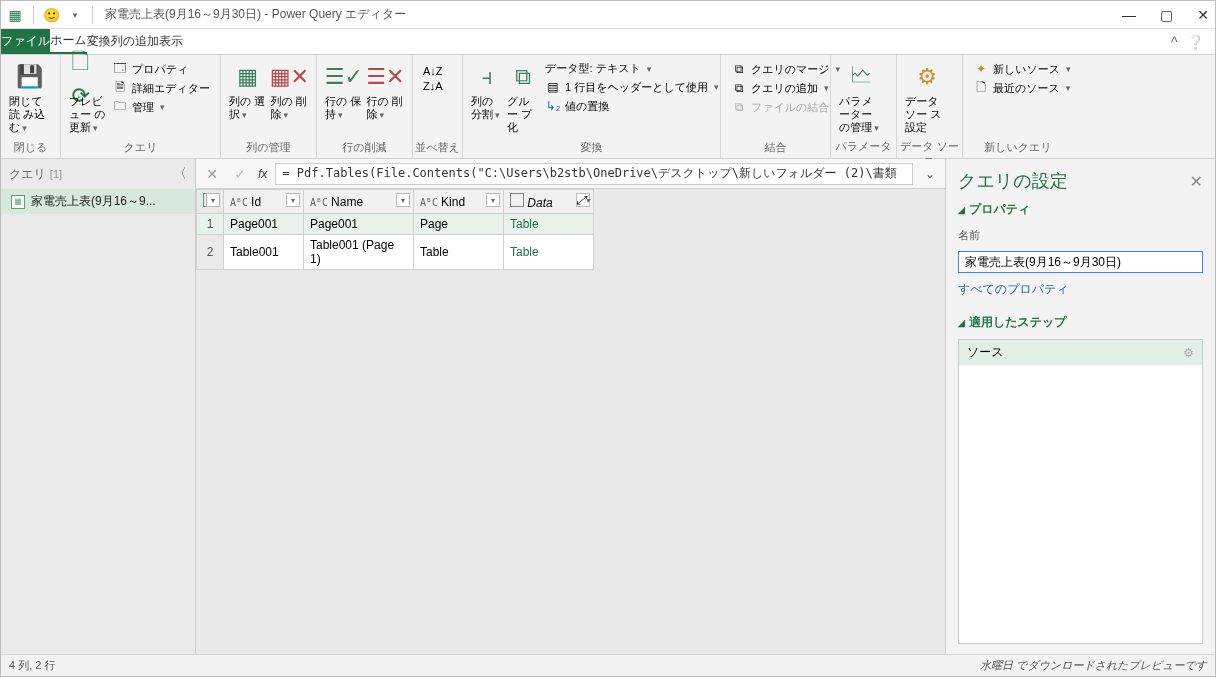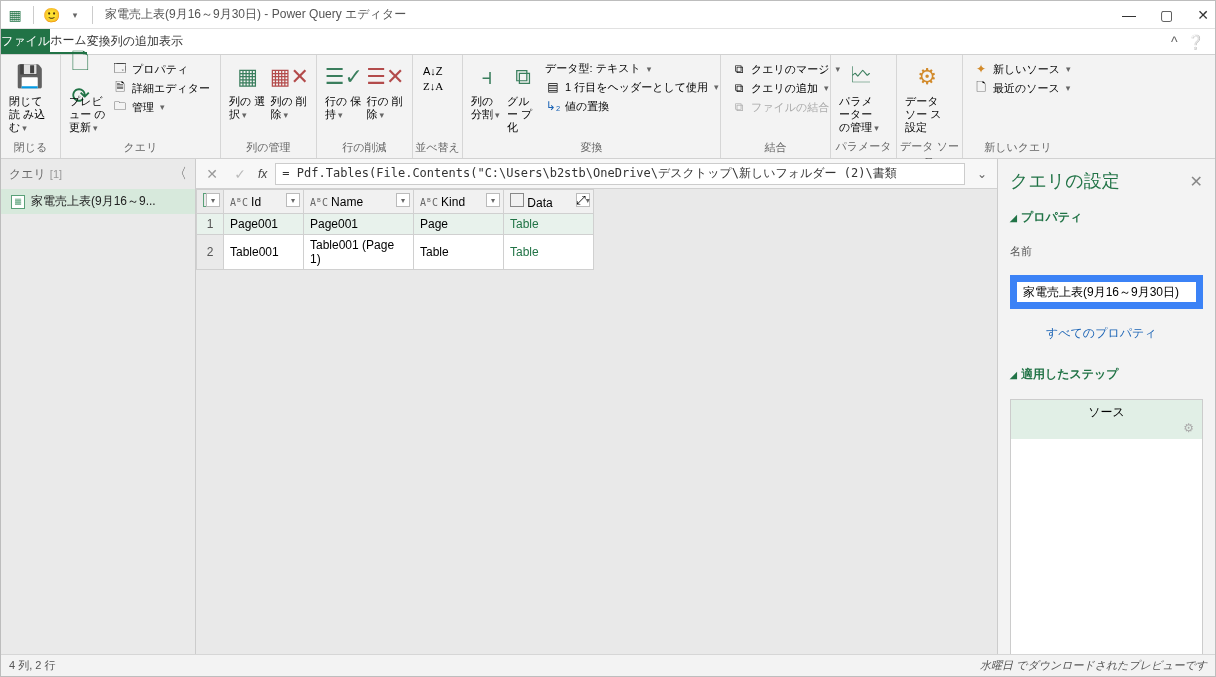--- a/index.html
+++ b/index.html
@@ -45,30 +45,30 @@
   table.grid { border-collapse:collapse; background:#fff; font-size:12px;padding-left:33px;}
   table.grid th, table.grid td { border:1px solid #d0d0d0; text-align:left; padding:3px 6px; height:20px;}
   table.grid th { background:#f1f1f1; font-weight:normal; position:relative;}
   table.grid th .typetag{font-family:Consolas,monospace;font-size:10px;color:#666;margin-right:3px;}
   table.grid th .dd{position:absolute;right:3px;top:3px;width:14px;height:14px;border:1px solid #bbb;background:#fff;display:flex;align-items:center;justify-content:center;}
   table.grid th .dd::after{font-size:8px;color:#666;margin:0;}
   table.grid .cornercell{background:#eaeaea;width:26px;}
   table.grid .rownum{background:#eaeaea;text-align:center;color:#555;width:26px;}
   table.grid td.link{color:#217346;}
   table.grid tr.sel td{background:#e8f2ec;}
-  .rpanel { width:218px; background:#f3f3f3; border-left:1px solid #ccc; padding:10px 12px; display:flex; flex-direction:column; gap:16px;}
+  .rpanel { width:270px; background:#f3f3f3; border-left:1px solid #ccc; padding:10px 12px; display:flex; flex-direction:column; gap:8px;}
   .rpanel-title{color:#217346; font-size:18px; display:flex; align-items:center;}
   .rpanel-title .close{margin-left:auto;color:#888;font-size:16px;}
   .section-head{color:#217346;font-size:12px;font-weight:bold;display:flex;align-items:center;gap:4px;}
   .section-head::before{content:"◢";font-size:9px;color:#217346;}
   .field-lbl{font-size:11px;color:#555;margin-top:2px;}
-  .txtfield{border:7px solid #3b82f6;background:#fff;padding:3px 6px;font-size:12px;width:100%;}
-  .linklike{color:#1a63b5;font-size:12px;margin-left:36px;}
+  .txtfield{border:1px solid #3b82f6;background:#fff;padding:3px 6px;font-size:12px;width:100%;}
+  .linklike{color:#1a63b5;font-size:12px;}
   .stepslist{border:1px solid #ccc;background:#fff;flex:1;min-height:260px;}
-  .step{display:flex;align-items:center;background:#e1efe6;padding:4px 8px;font-size:12px;flex-direction:column;}
+  .step{display:flex;align-items:center;background:#e1efe6;padding:4px 8px;font-size:12px;}
   .step .gear{margin-left:auto;color:#aaa;}
   .statusbar{position:absolute;left:0;right:0;bottom:0;height:22px;background:#f3f3f3;border-top:1px solid #d6d6d6;display:flex;align-items:center;padding:0 8px;font-size:11px;color:#555;}
   .statusbar .right{margin-left:auto;font-style:italic;}
   .iconbox{display:inline-block;border:1px solid #59a078;width:14px;height:14px;}
 </style>
 </head>
 <body>
 
 <div class="titlebar">
   <div class="appicons">
@@ -167,21 +167,21 @@
     <div class="rgroup-label">行の削減</div>
   </div>
 
   <div class="rgroup" style="width:50px;">
     <div class="rgroup-body">
       <div class="smallstack" style="padding-top:6px;">
         <div class="smallbtn">
             <span style="font-size:11px;">A↓Z</span>
           </div>
         <div class="smallbtn">
-            <span style="font-size:11px;font-family:Liberation Serif, serif;">Z↓A</span>
+            <span style="font-size:11px;">Z↓A</span>
           </div>
       </div>
     </div>
     <div class="rgroup-label">並べ替え</div>
   </div>
 
   <div class="rgroup" style="width:258px;">
     <div class="rgroup-body">
       <div class="bigbtn">
           <div class="icon" style="color:#3a7e5d;">⫞</div>
@@ -292,21 +292,21 @@
       <div class="expand">⌄</div>
     </div>
     <div class="gridwrap">
       <table class="grid">
         <tbody>
             <tr>
           <th class="cornercell"><span class="iconbox"></span><span class="dd"></span></th>
           <th style="width:80px;"><span class="typetag">AᴮC</span><span>Id</span><span class="dd"></span></th>
           <th style="width:110px;"><span class="typetag">AᴮC</span><span>Name</span><span class="dd"></span></th>
           <th style="width:90px;"><span class="typetag">AᴮC</span><span>Kind</span><span class="dd"></span></th>
-          <th style="width:90px;"><span class="iconbox" style="border-color:#888;"></span> <span>Data</span><span class="dd" style="right:3px;">⤢</span></th>
+          <th style="width:90px;font-style:italic;"><span class="iconbox" style="border-color:#888;"></span> <span>Data</span><span class="dd" style="right:3px;">⤢</span></th>
         </tr>
         <tr class="sel">
           <td class="rownum">1</td>
           <td>Page001</td>
           <td>Page001</td>
           <td>Page</td>
           <td class="link">Table</td>
         </tr>
         <tr>
           <td class="rownum">2</td>

